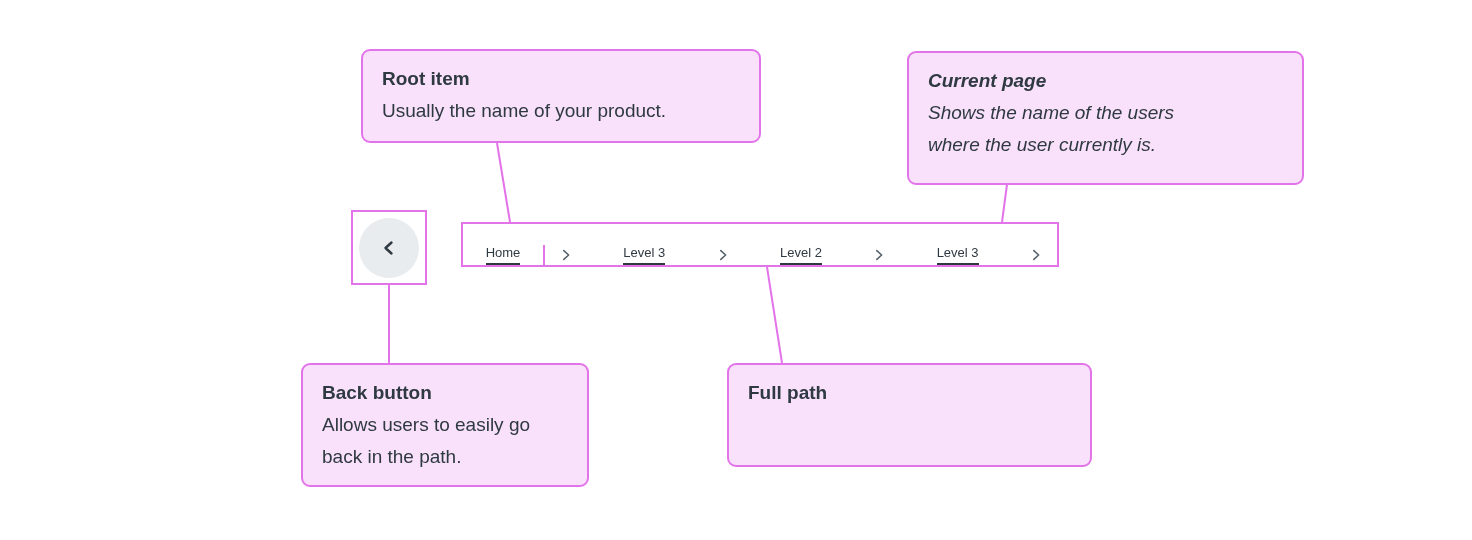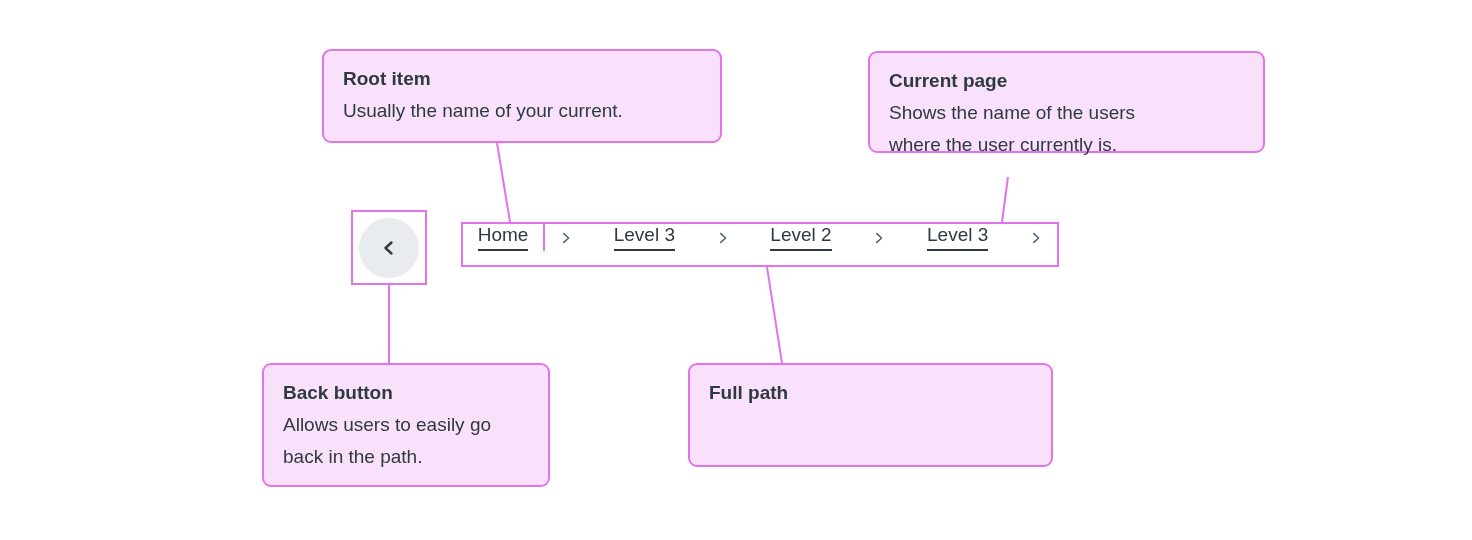--- a/index.html
+++ b/index.html
@@ -26,25 +26,26 @@
   
   .callout {
     position: absolute;
     box-sizing: border-box;
     background: #F9E1FB;
     border: 2px solid #E273E9;
     border-radius: 9px;
     padding: 12px 19px;
     font-size: 19px;
     line-height: 32px;
+    margin-left: 39px;
   }
   .callout .title { font-weight: bold; }
   .callout .body { font-weight: normal; }
   .callout-root    { left: 322px; top: 49px;  width: 400px; height: 94px;  }
-  .callout-current { left: 868px; top: 51px;  width: 397px; height: 102px; }
+  .callout-current { left: 868px; top: 51px;  width: 397px; height: 134px; font-style: italic; }
   .callout-back    { left: 262px; top: 363px; width: 288px; height: 124px; }
   .callout-full    { left: 688px; top: 363px; width: 365px; height: 104px; }
   .callout-current .body { max-width: 262px; }
   .callout-back    .body { max-width: 232px; }
   .callout-full    .body { max-width: 285px; }
   
   .back-frame {
     position: absolute;
     left: 351px; top: 210px;
     width: 76px; height: 75px;
@@ -66,22 +67,22 @@
   }
   
   .breadcrumb-frame {
     position: absolute;
     left: 461px; top: 222px;
     width: 598px; height: 45px;
     box-sizing: border-box;
     border: 2px solid #E273E9;
     background: #ffffff;
     display: flex;
-    align-items: flex-start;
-    font-size: 19px;
+    align-items: flex-end;
+    font-size: 13px;
   }
   .bc-cell {
     display: flex;
     align-items: center;
     justify-content: center;
   }
   .bc-cell-home    { width: 80px;  border-right: 2px solid #E273E9; }
   .bc-cell-path    { flex: 1; justify-content: space-between; padding: 0 14px; }
   .bc-cell-current { width: 110px; border-left: 2px solid #E273E9; }
   .bc-link {
@@ -100,21 +101,21 @@
 
   <svg class="connector-layer" viewBox="0 0 1472 540">
     <line x1="497" y1="143" x2="510" y2="222"></line>
     <line x1="1008" y1="177" x2="1002" y2="222"></line>
     <line x1="767" y1="267" x2="782" y2="363"></line>
     <line x1="389" y1="285" x2="389" y2="363"></line>
   </svg>
 
   <div class="callout callout-root">
     <div class="title">Root item</div>
-    <div class="body">Usually the name of your current.</div>
+    <div class="body">Usually the name of your product.</div>
   </div>
 
   <div class="callout callout-current">
     <div class="title">Current page</div>
     <div class="body">Shows the name of the users where the user currently is.</div>
   </div>
 
   <div class="callout callout-back">
     <div class="title">Back button</div>
     <div class="body">Allows users to easily go back in the path.</div>

